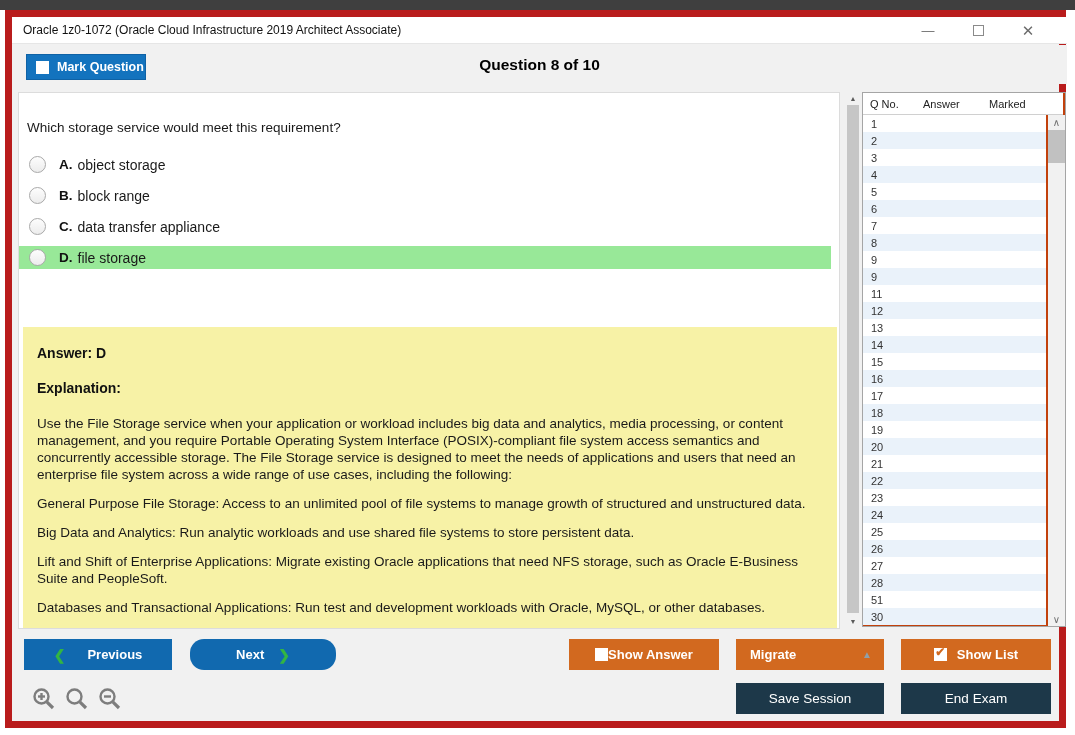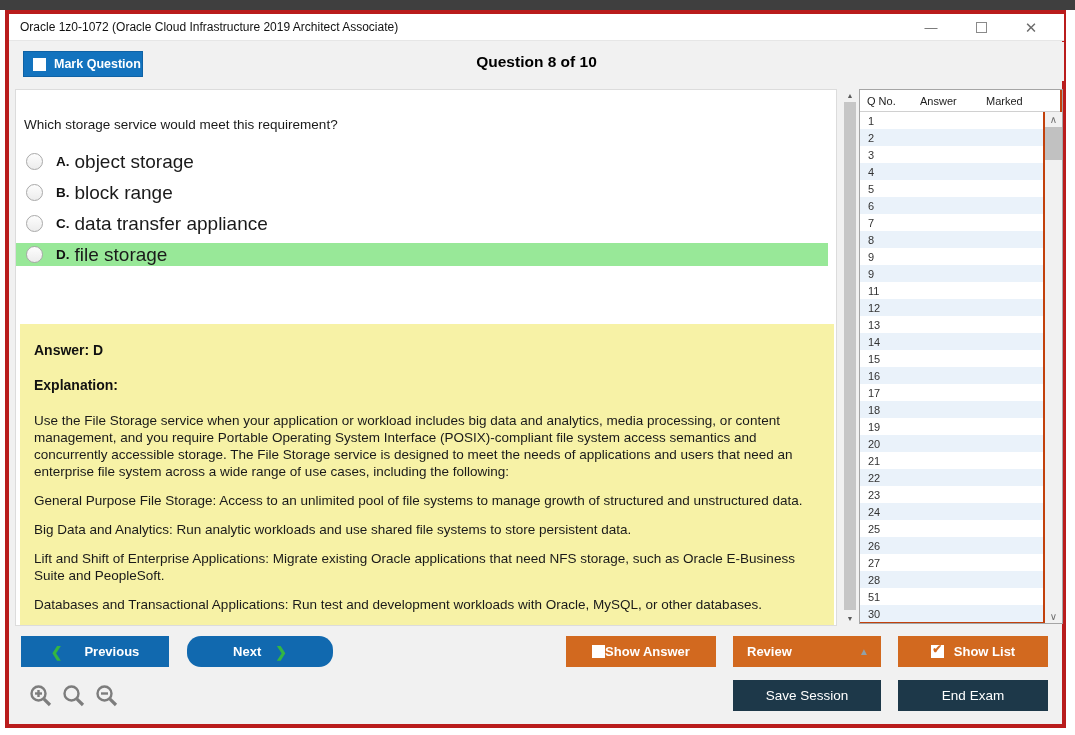--- a/index.html
+++ b/index.html
@@ -3,21 +3,21 @@
 <meta charset="utf-8">
 <style>
   * { margin:0; padding:0; box-sizing:border-box; }
   html,body { width:1075px; height:735px; background:#fff; overflow:hidden;
               font-family:"Liberation Sans", sans-serif; }
   #canvas { position:relative; width:1075px; height:735px; background:#fff; }
 
   .top-strip { position:absolute; left:0; top:0; width:1075px; height:10px; background:#3f3f3f; }
 
   .window { position:absolute; left:5px; top:10px; width:1061px; height:718px;
-            border:4px solid #b91c1c; background:#f1f1f1; }
+            border:7px solid #b91c1c; background:#f1f1f1; }
 
   
   .titlebar { position:absolute; left:0; top:0; width:1055px; height:27px; background:#ffffff;
               display:flex; align-items:center; border-bottom:1px solid #e6e6e6; }
   .title-text { font-size:12px; color:#111; padding-left:11px; }
   .win-controls { position:absolute; right:18px; top:0; height:27px; display:flex; align-items:center; gap:24px; }
   .win-btn { width:26px; height:22px; display:flex; align-items:center; justify-content:center;
              color:#6b6b6b; font-size:13px; cursor:default; }
   .maxbox { width:11px; height:11px; border:1px solid #8a8a8a; display:inline-block; }
   .closex { font-size:15px; color:#6b6b6b; }
@@ -38,21 +38,21 @@
   .main-pane { position:absolute; left:6px; top:75px; width:822px; height:537px; background:#fff;
                border:1px solid #dcdcdc; overflow:hidden; padding:12px 8px 0 0; }
   .qtext { font-size:13.5px; color:#1a1a1a; line-height:17px; padding-left:8px; width:800px; }
   .qprompt { font-size:13.5px; color:#1a1a1a; line-height:17px; padding-left:8px; margin-top:14px; }
   .options { margin-top:17px; }
   .option-row { display:flex; align-items:center; height:23px; margin-bottom:8px; width:100%; }
   .option-row.highlight { background:#98e898; }
   .radio { width:17px; height:17px; border-radius:50%; border:1.5px solid #a9a9a9;
            background:linear-gradient(#fdfdfd,#ececec); margin-left:10px; flex:0 0 auto; }
   .opt-letter { font-size:13.5px; font-weight:bold; color:#111; margin-left:13px; }
-  .opt-text { font-size:19px; color:#1a1a1a; margin-left:5px; }
+  .opt-text { font-size:14px; color:#1a1a1a; margin-left:5px; }
 
   .expl-box { position:absolute; left:4px; top:234px; width:814px; height:320px;
               background:#f7f2a6; padding:18px 14px 0 14px; }
   .expl-box .blabel { font-size:14px; font-weight:bold; color:#111; line-height:17px; margin-bottom:18px; }
   .expl-box p { font-size:13.5px; color:#1a1a1a; line-height:17px; margin-bottom:12px; width:786px; }
 
   
   .side-scrollbar { position:absolute; left:834px; top:75px; width:14px; height:535px; background:#f1f1f1; }
   .side-scrollbar .arr { position:absolute; left:0; width:14px; height:12px; color:#5a5a5a; font-size:7px;
                          display:flex; align-items:center; justify-content:center; }
@@ -281,21 +281,21 @@
     </div>
     <div class="btn blue row1 next-btn">
       <span>Next</span>
       <span class="chev-green">❯</span>
     </div>
     <div class="btn orange row1 show-answer-btn">
       <span class="cbox"></span>
       <span>Show Answer</span>
     </div>
     <div class="btn orange row1 review-btn">
-      <span>Review</span>
+      <span>Migrate</span>
       <span class="review-arrow">▲</span>
     </div>
     <div class="btn orange row1 show-list-btn">
       <span class="cbox">
           <span class="tick">✔</span>
         </span>
       <span>Show List</span>
     </div>
 
     <div class="zoom-icons">

